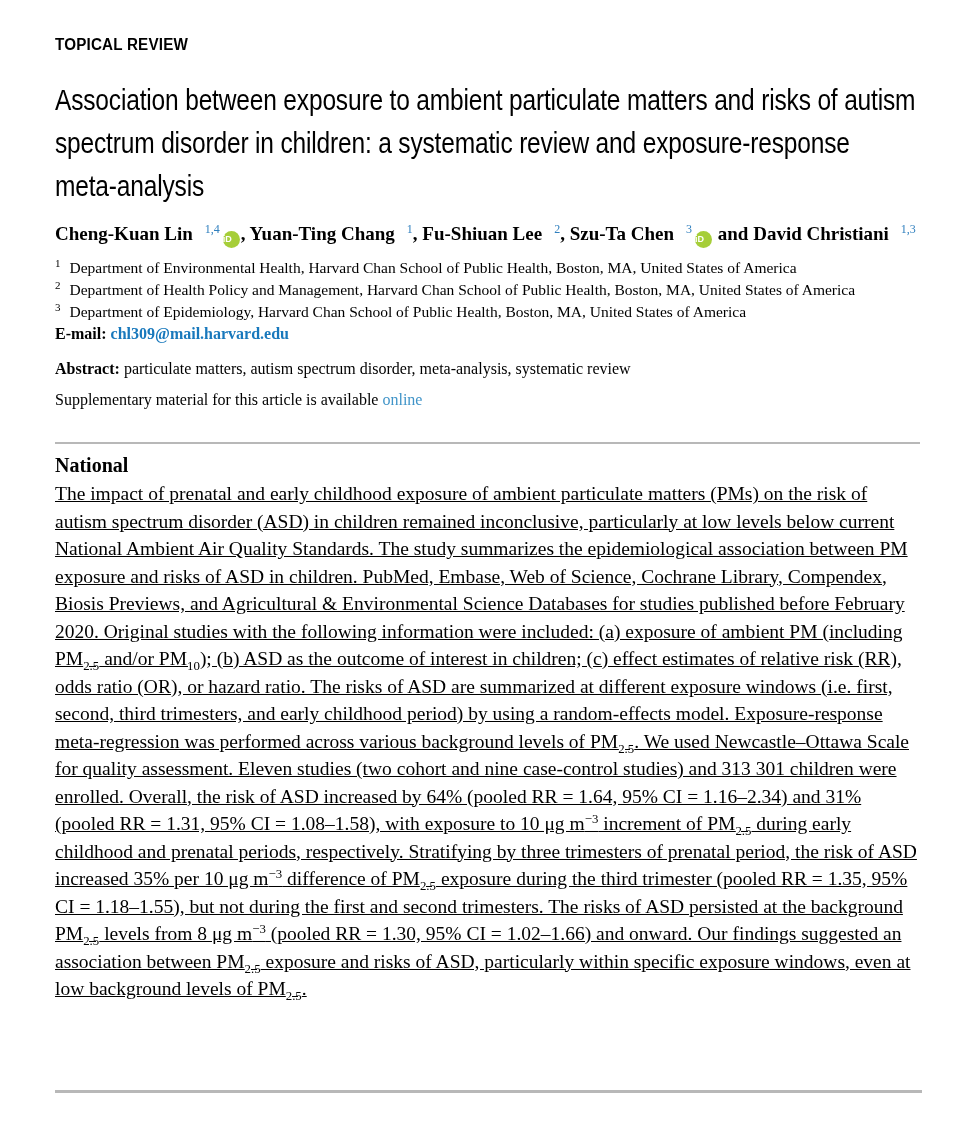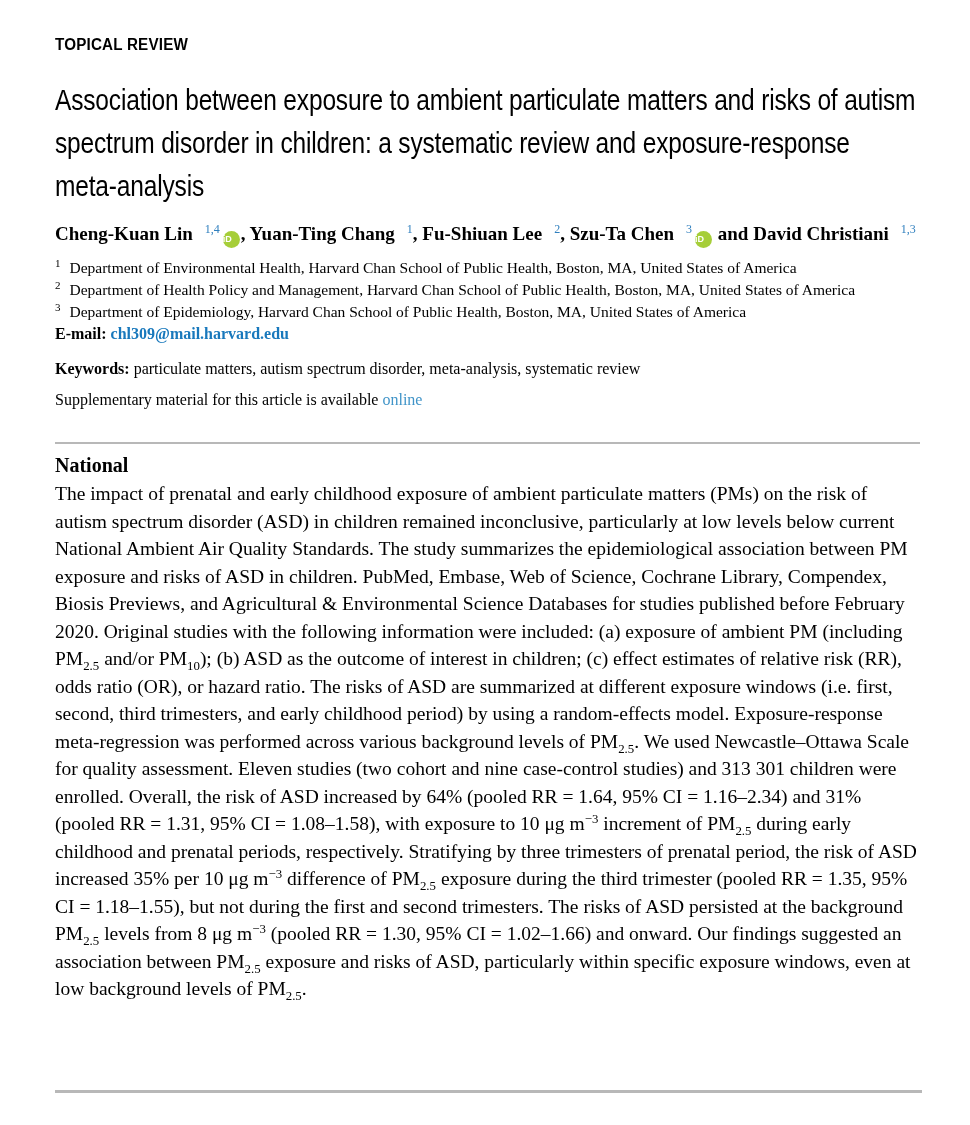--- a/index.html
+++ b/index.html
@@ -116,20 +116,21 @@
     margin: 9px 0 0 0;
     font-size: 20px;
     line-height: 24px;
     font-weight: 700;
   }
   p.abstract-body {
     margin: 3px 0 0 0;
     font-size: 19.5px;
     line-height: 27.5px;
     text-align: left;
+    text-decoration: underline;
   }
   p.abstract-body sub, p.abstract-body sup {
     font-size: 0.66em;
     line-height: 0;
   }
   hr.bottom-rule {
     position: absolute;
     left: 55px; right: 48px;
     top: 1090px;
     border-top: 3px solid var(--rule-gray, #b8b8b8);
@@ -151,21 +152,21 @@
       <li class="aff"><sup class="aff-num">2</sup><span class="aff-text">Department of Health Policy and Management, Harvard Chan School of Public Health, Boston, MA, United States of America</span></li>
       <li class="aff"><sup class="aff-num">3</sup><span class="aff-text">Department of Epidemiology, Harvard Chan School of Public Health, Boston, MA, United States of America</span></li>
     </ol>
 
   <p class="meta-line email-line">
     <span class="bold-label">E-mail:</span>
     <a class="email-link">chl309@mail.harvard.edu</a>
   </p>
 
   <p class="meta-line keywords-line">
-    <span class="bold-label">Keywords:</span><span> particulate matters, autism spectrum disorder, meta-analysis, systematic review</span>
+    <span class="bold-label">Abstract:</span><span> particulate matters, autism spectrum disorder, meta-analysis, systematic review</span>
   </p>
 
   <p class="meta-line supp-line">
     <span>Supplementary material for this article is available </span><a class="online-link">online</a>
   </p>
 
   <hr class="rule top-rule">
 
   <h2 class="abstract-heading">National</h2>
 

